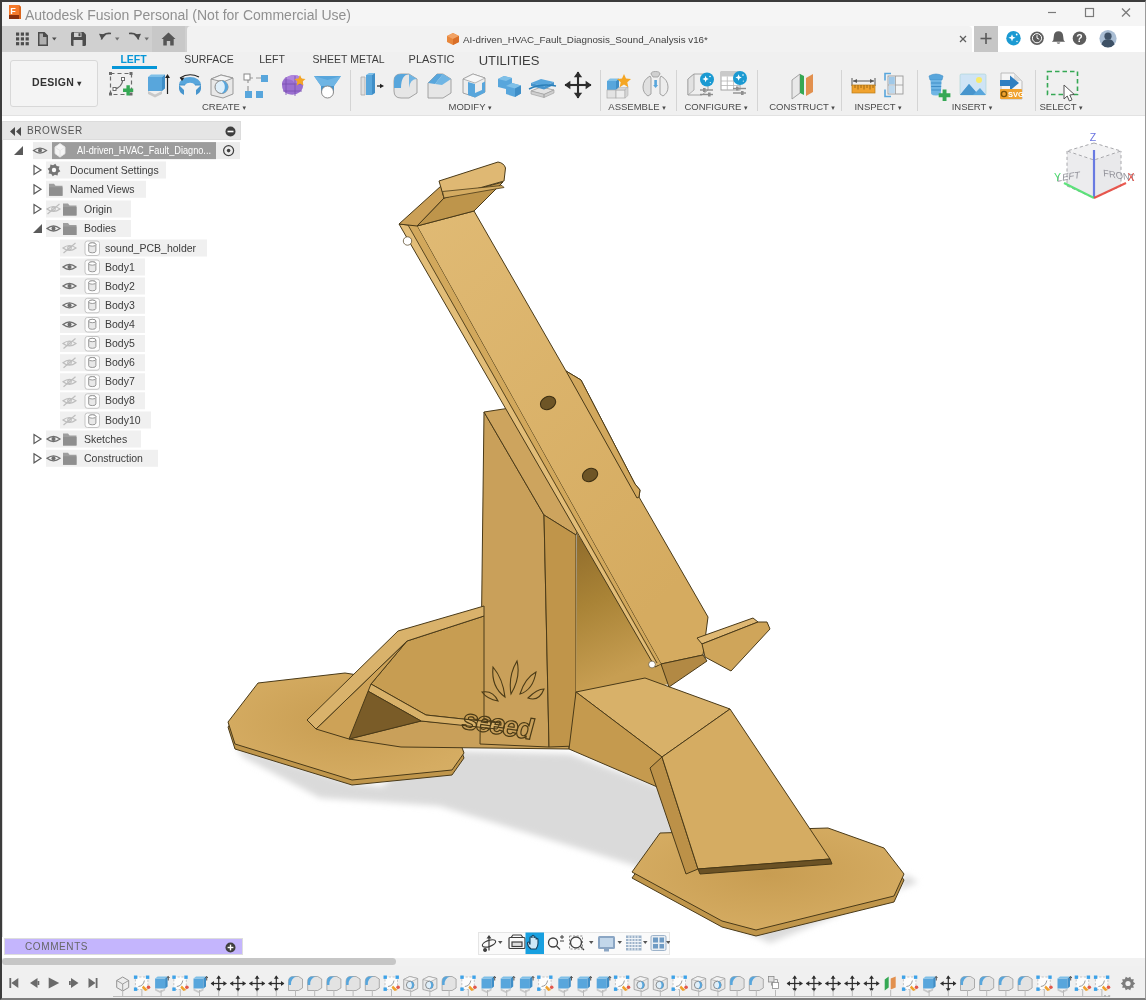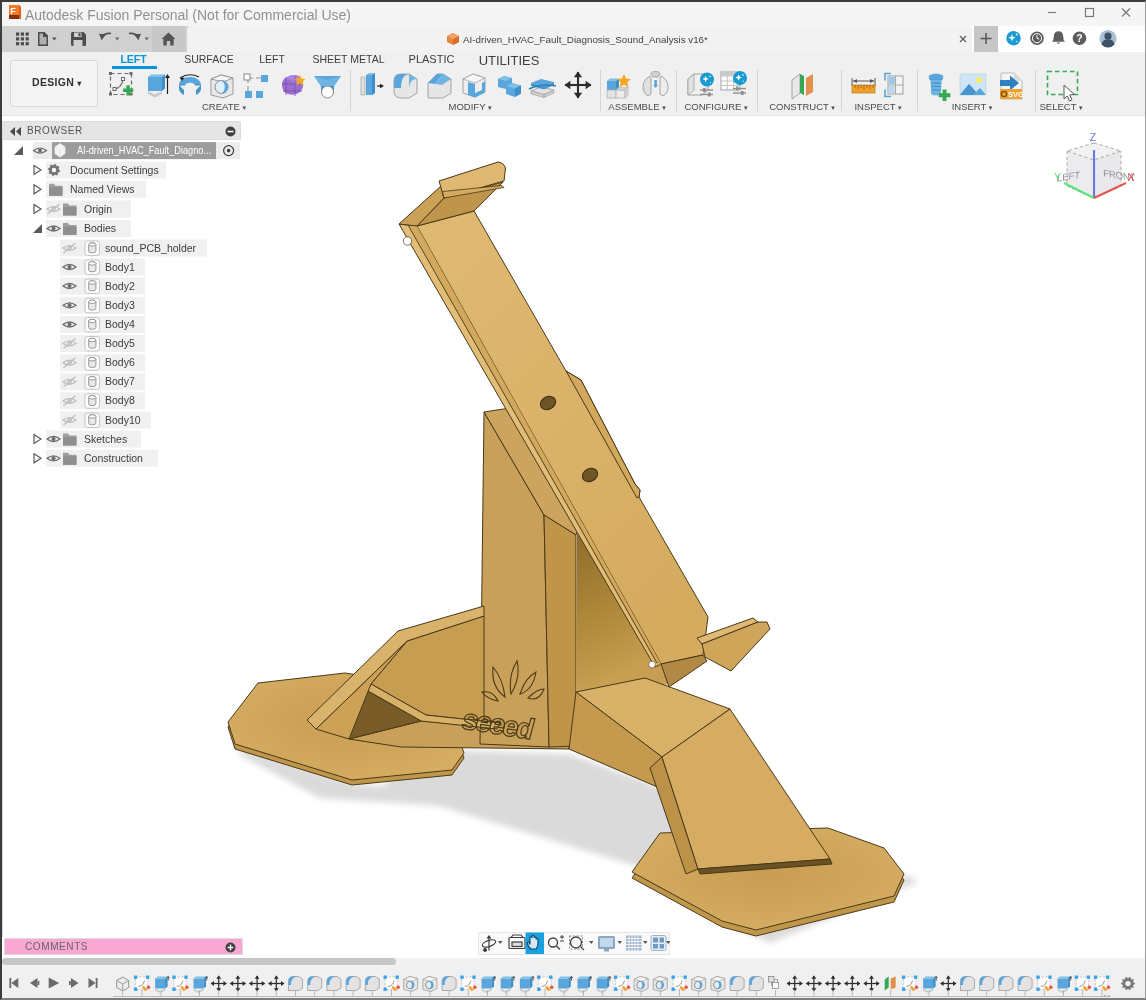--- a/index.html
+++ b/index.html
@@ -682,21 +682,21 @@
  <text x="68" y="47" font-size="9.5" fill="#8f8f97" transform="rotate(9 68 47) skewX(14)" text-anchor="middle">FRONT</text>
  <line x1="54" y1="20" x2="54" y2="68" stroke="#5b6ee1" stroke-width="2.2" opacity="0.9"></line>
  <line x1="54" y1="68" x2="24" y2="53" stroke="#4fe170" stroke-width="2.2" opacity="0.9"></line>
  <line x1="54" y1="68" x2="86" y2="53" stroke="#e8493f" stroke-width="2.2" opacity="0.9"></line>
  <text x="53" y="11" font-size="10.5" fill="#6a74e0" text-anchor="middle">Z</text>
  <text x="17.5" y="51" font-size="10.5" fill="#52de74" text-anchor="middle">Y</text>
  <text x="91" y="51" font-size="10.5" fill="#e8493f" text-anchor="middle">X</text>
 </g>
 </svg>
 
-<div class="abs" style="left:4px;top:938px;width:239px;height:17px;background:#f9a8d4;border:1px solid #ddd;box-sizing:border-box">
+<div class="abs" style="left:4px;top:938px;width:239px;height:17px;background:#c4b5fd;border:1px solid #ddd;box-sizing:border-box">
  <div class="t" style="left:20px;top:2px;font-size:10px;color:#666;letter-spacing:0.6px">COMMENTS</div>
  <svg class="abs" style="left:220px;top:3px" width="11" height="11" viewBox="0 0 11 11">
       <circle cx="5.5" cy="5.5" r="5" fill="#3f3f3f"></circle>
       <rect x="2.6" y="4.8" width="5.8" height="1.4" fill="#fff"></rect>
       <rect x="4.8" y="2.6" width="1.4" height="5.8" fill="#fff"></rect>
     </svg>
 </div>
 
 <div class="abs" style="left:478px;top:932px;width:192px;height:23px;background:#fafafa;border:1px solid #e5e5e5;box-sizing:border-box"></div>
 <svg class="abs" style="left:478px;top:932px" width="192px" height="23" viewBox="0 0 192 23">

